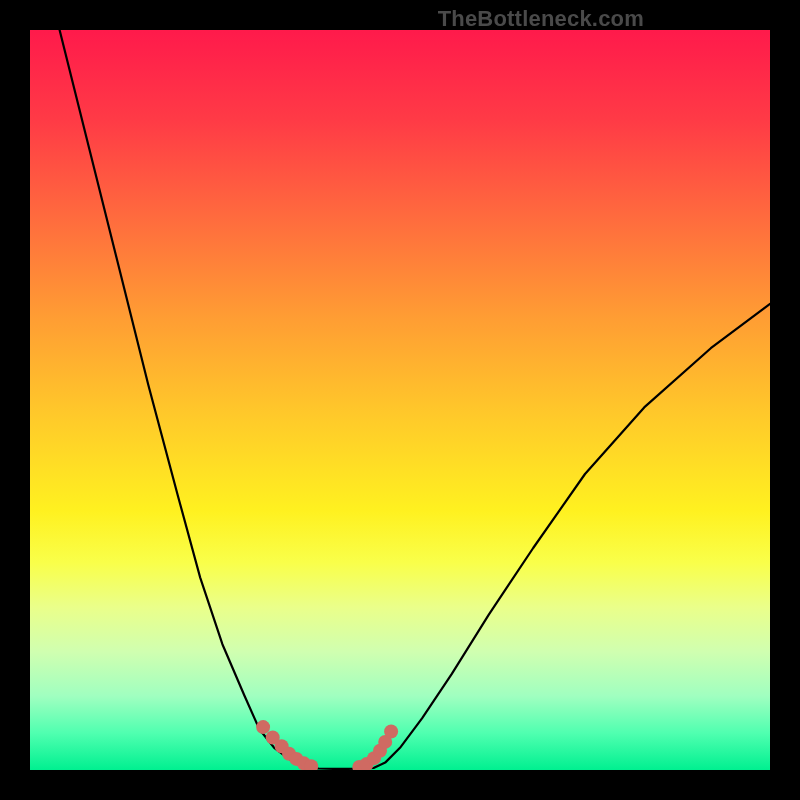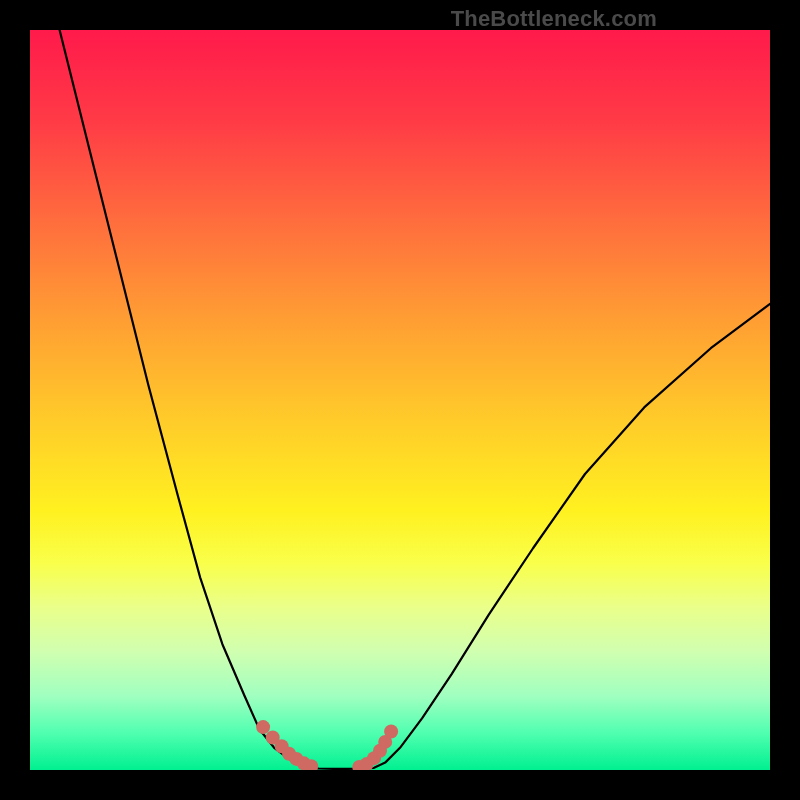--- a/index.html
+++ b/index.html
@@ -9,21 +9,20 @@
     height: 800px;
     background: #000;
     font-family: Arial, Helvetica, sans-serif;
     overflow: hidden;
   }
   .frame {
     position: relative;
     width: 656px;
     height: 800px;
     background: #000;
-    padding-left: 13px;
   }
   .plot {
     position: absolute;
     left: 30px;
     top: 30px;
     width: 740px;
     height: 740px;
     background: linear-gradient(to bottom,
       #ff1a4b 0%,
       #ff3a46 12%,

